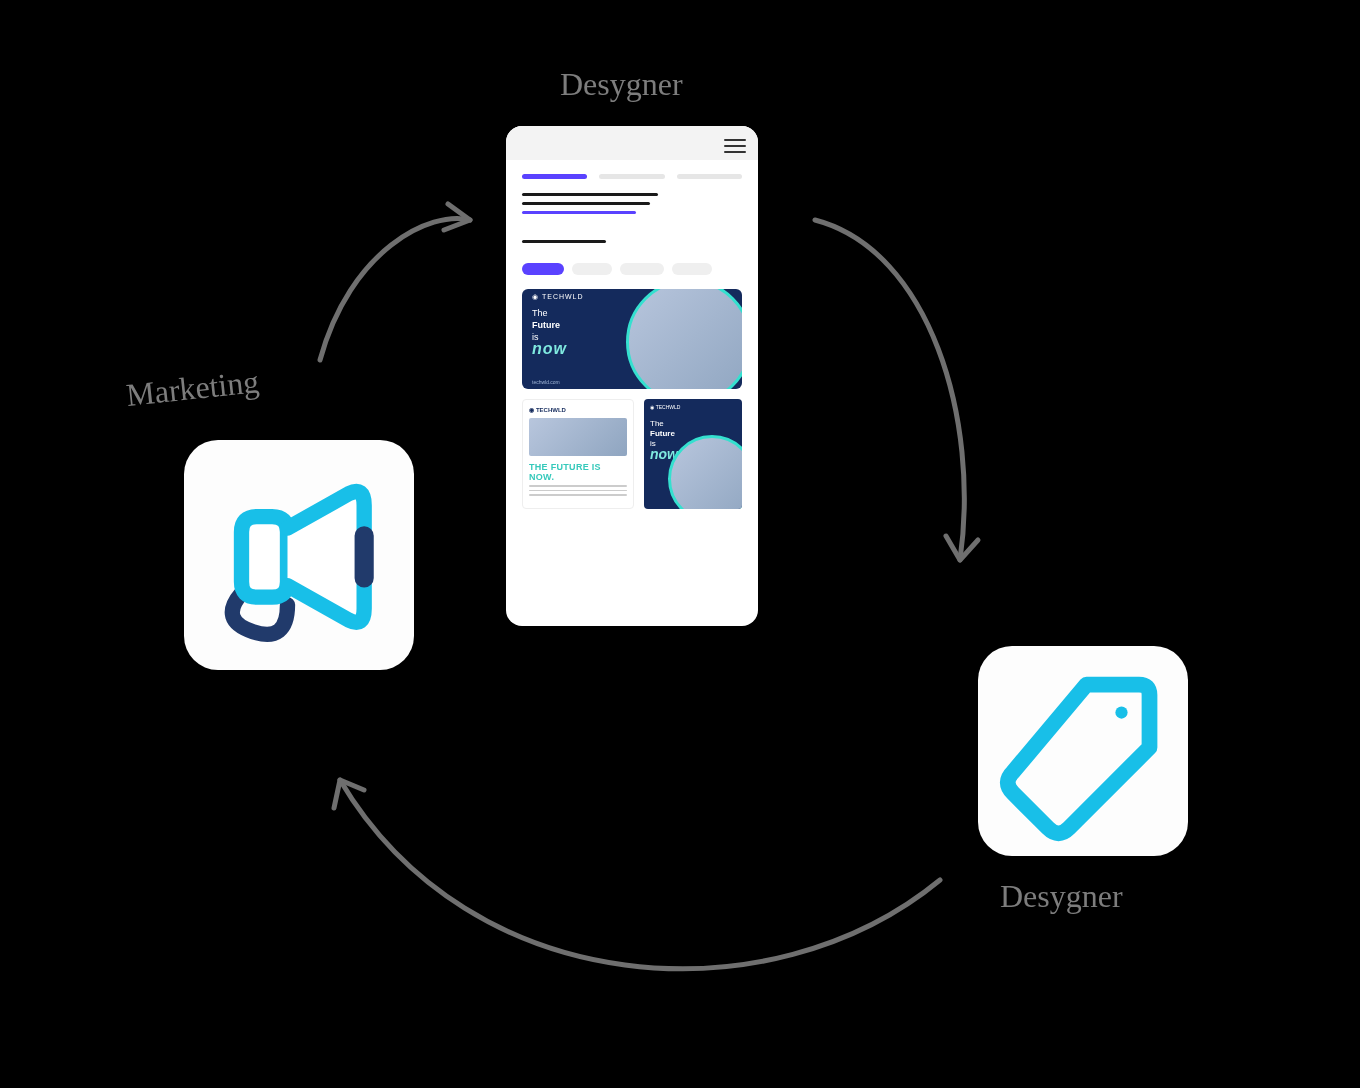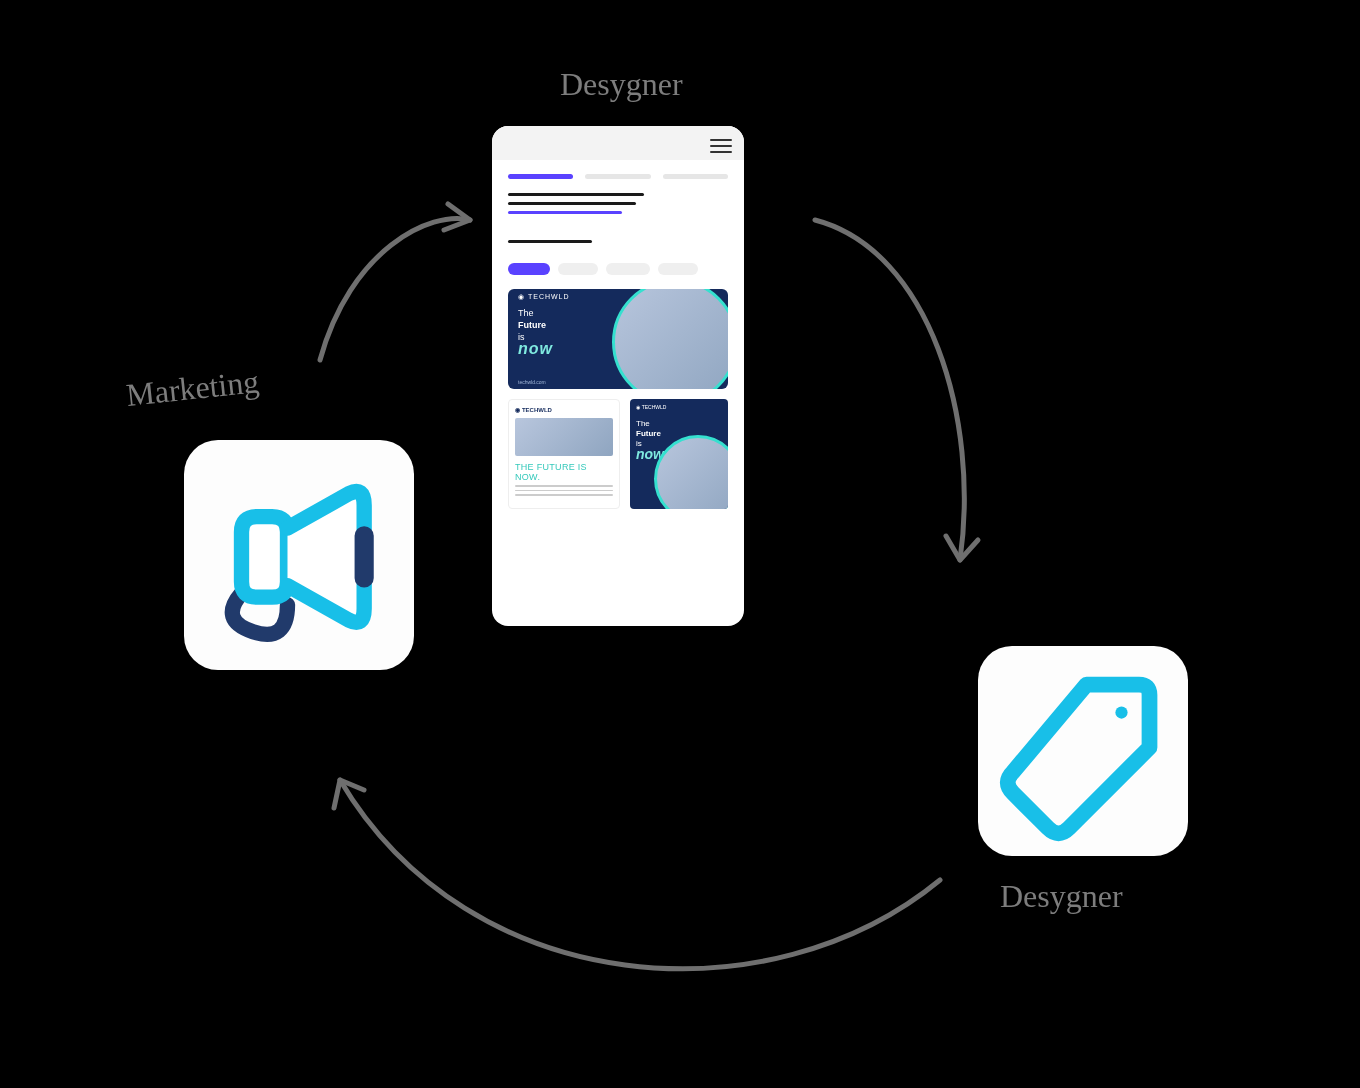--- a/index.html
+++ b/index.html
@@ -28,21 +28,21 @@
   .tmplA{height:100px;background:#142a5c;border-radius:6px;position:relative;overflow:hidden;}
   .tmplA .img{position:absolute;right:-10px;top:-10px;width:120px;height:120px;border-radius:50%;background:linear-gradient(135deg,#b8c6dd,#8fa5c0);border:3px solid #35e0cf;}
   .tmplA .txt{position:absolute;left:10px;top:18px;color:#fff;font-family:Arial,Helvetica,sans-serif;font-size:9px;line-height:12px;}
   .tmplA .txt b{display:block;color:#7fe9df;font-style:italic;font-size:16px;letter-spacing:1px;margin-top:0;}
   .tmplA .brand{position:absolute;left:10px;top:4px;color:#fff;font-size:7px;font-family:Arial,Helvetica,sans-serif;letter-spacing:1px;}
   .tmplA .url{position:absolute;left:10px;bottom:4px;color:#9fb4d6;font-size:5px;font-family:Arial,Helvetica,sans-serif;}
   .pairrow{display:flex;gap:10px;margin-top:10px;}
   .tmplB{flex:1;height:110px;background:#fff;border:1px solid #eee;border-radius:4px;padding:6px;box-sizing:border-box;font-family:Arial,Helvetica,sans-serif;}
   .tmplB .bbrand{font-size:6px;color:#142a5c;font-weight:bold;}
   .tmplB .bimg{height:38px;margin-top:5px;background:linear-gradient(135deg,#b8c6dd,#8fa5c0);border-radius:2px;}
-  .tmplB .bhead{font-size:9px;color:#35c9bb;font-weight:400;margin-top:6px;line-height:10px;letter-spacing:0.3px;}
+  .tmplB .bhead{font-size:9px;color:#35c9bb;font-weight:700;margin-top:6px;line-height:10px;letter-spacing:0.3px;}
   .tmplB .blines div{height:1.5px;background:#ccc;margin-top:3px;border-radius:1px;}
   .tmplC{flex:1;height:110px;background:#142a5c;border-radius:4px;position:relative;overflow:hidden;font-family:Arial,Helvetica,sans-serif;}
   .tmplC .cbrand{position:absolute;left:6px;top:5px;color:#fff;font-size:5px;}
   .tmplC .ctxt{position:absolute;left:6px;top:20px;color:#fff;font-size:8px;line-height:10px;}
   .tmplC .ctxt b{display:block;color:#7fe9df;font-style:italic;font-size:14px;}
   .tmplC .cimg{position:absolute;right:-14px;bottom:-14px;width:82px;height:82px;border-radius:50%;background:linear-gradient(135deg,#b8c6dd,#8fa5c0);border:3px solid #35e0cf;}
   svg.arrows{position:absolute;left:0;top:0;pointer-events:none;}
 </style>
 </head>
 <body>
@@ -66,21 +66,21 @@
 
   <div class="card" style="left:978px;top:646px;width:210px;height:210px;">
     <svg viewBox="0 0 120 120" width="210" height="210">
       <g fill="none" stroke="#18bfe8" stroke-width="9" stroke-linecap="round" stroke-linejoin="round">
         <path d="M62 22 L92 22 Q98 22 98 28 L98 58 L52 104 Q46 110 40 104 L20 84 Q14 78 20 72 Z"></path>
         <circle cx="82" cy="38" r="3.5" fill="#18bfe8" stroke="none"></circle>
       </g>
     </svg>
   </div>
 
-  <div class="phone" style="left:492px;top:126px;width:252px;height:500px;">
+  <div class="phone" style="left:506px;top:126px;width:252px;height:500px;">
     <div class="topbar">
       <div class="hamb">
           <div></div>
           <div></div>
           <div></div>
         </div>
     </div>
     <div class="body">
       <div class="tabrow">
         <div class="tab active"></div>

